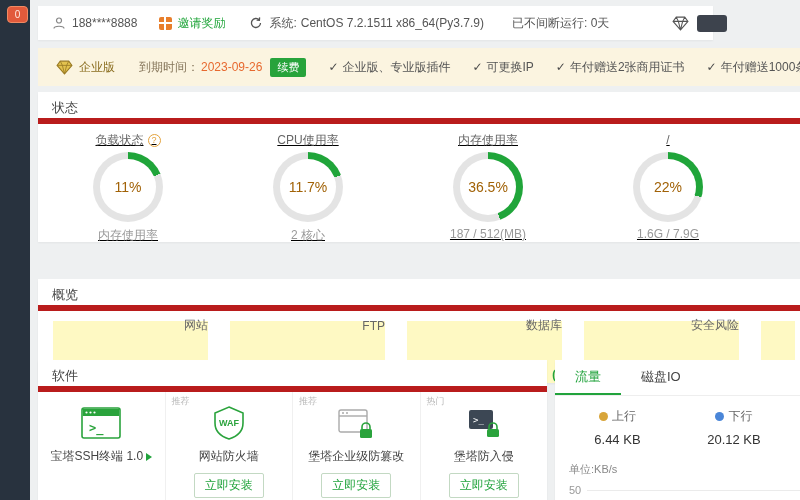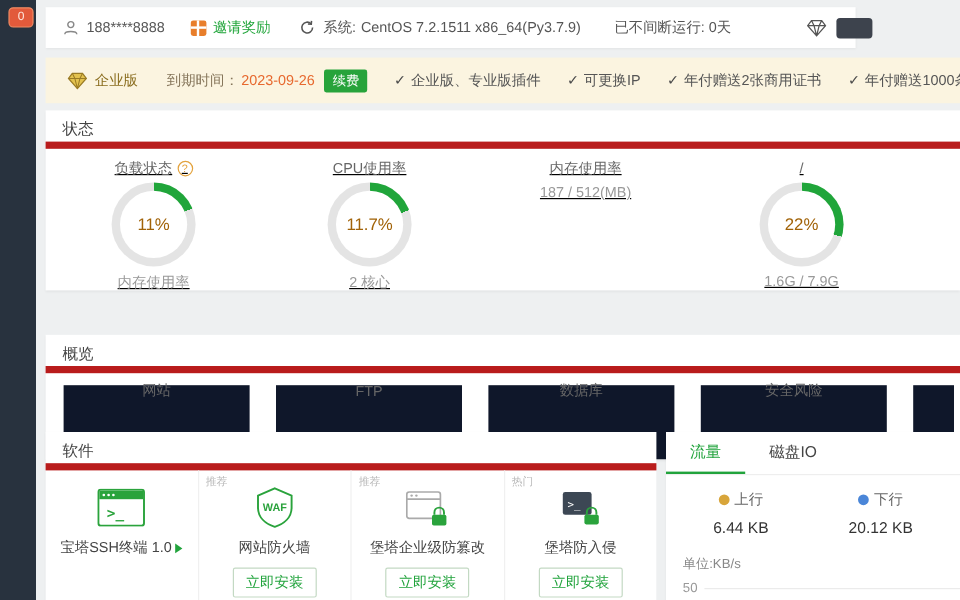--- a/index.html
+++ b/index.html
@@ -58,22 +58,22 @@
     font-size:9px; display:inline-flex; align-items:center; justify-content:center; cursor:pointer; }
   .donut { width:70px; height:70px; border-radius:50%; margin-top:4px; position:relative;
     background:#e4e4e4; }
   .donut-hole { position:absolute; inset:7px; border-radius:50%; background:#fff;
     display:flex; align-items:center; justify-content:center; font-size:14px; color:#a16207; }
   .gauge-sub { margin-top:5px; font-size:12px; color:#999; }
 
   
   #overview-card { left:38px; top:248px; width:762px; height:104px;margin-top:31px; }
   .ov-row { display:flex; gap:22px; padding:10px 0 0 15px; overflow:hidden; }
-  .ov-box { width:155px; height:62px; background:#0f172a; display:flex; flex-direction:column;
-    align-items:center; justify-content:center; cursor:pointer; flex:none;gap:28px; }
+  .ov-box { width:155px; height:62px; background:#fef9c3; display:flex; flex-direction:column;
+    align-items:flex-end; justify-content:center; cursor:pointer; flex:none;gap:28px; }
   .ov-label { font-size:12px; color:#666; }
   .ov-value { font-size:18px; margin-top:4px; color:#21a33c; }
   .ov-value.red { color:#d9544f; }
   .ov-box.sliver { width:34px; cursor:default; }
 
   
   #software-card { left:38px; top:360px; width:509px; height:150px; }
   .sw-grid { display:flex; height:117px; }
   .sw-col { flex:1; position:relative; display:flex; flex-direction:column; align-items:center;
     padding-top:13px; cursor:pointer; }
@@ -178,20 +178,23 @@
       <div class="donut" style="background: conic-gradient(rgb(32, 165, 58) 70.12deg, rgb(228, 228, 228) 70.12deg, rgb(228, 228, 228) 360deg);">
         <div class="donut-hole">11.7%</div>
       </div>
       <div class="gauge-sub">2 核心</div>
     </div>
 
     <div class="gauge">
       <div class="gauge-label">
           <span>内存使用率</span>
         </div>
+      <div class="donut" style="background: conic-gradient(rgb(32, 165, 58) 159.4deg, rgb(228, 228, 228) 159.4deg, rgb(228, 228, 228) 360deg);">
+        <div class="donut-hole">36.5%</div>
+      </div>
       <div class="gauge-sub">187 / 512(MB)</div>
     </div>
 
     <div class="gauge">
       <div class="gauge-label">
           <span>/</span>
         </div>
       <div class="donut" style="background: conic-gradient(rgb(32, 165, 58) 107.2deg, rgb(228, 228, 228) 107.2deg, rgb(228, 228, 228) 360deg);">
         <div class="donut-hole">22%</div>
       </div>

